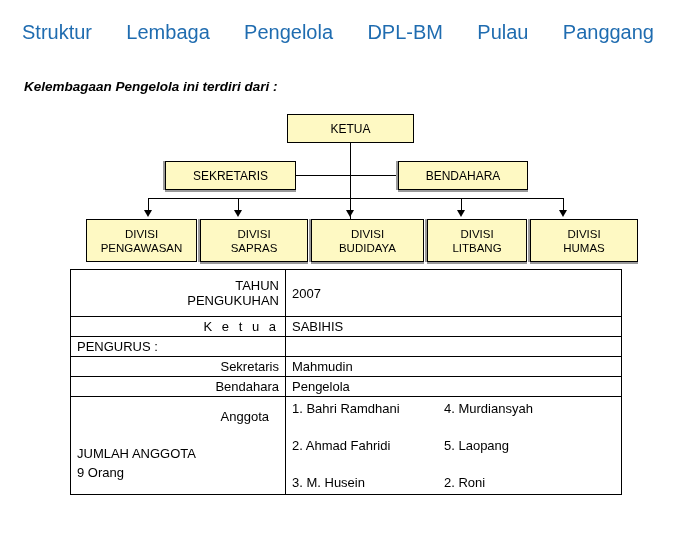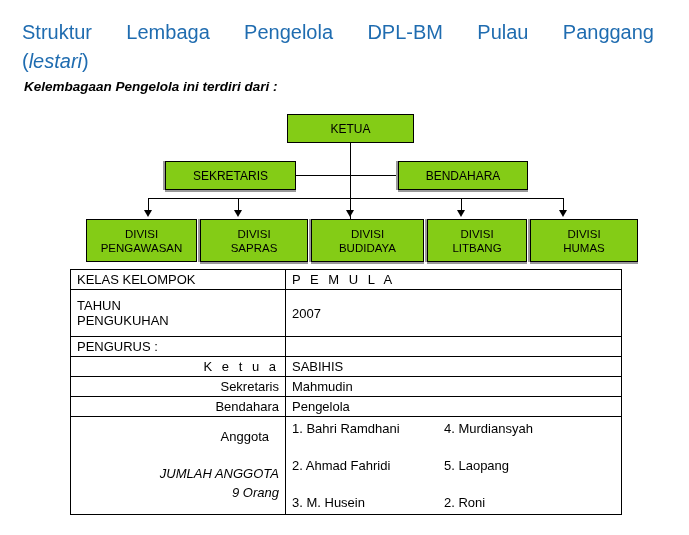--- a/index.html
+++ b/index.html
@@ -51,21 +51,21 @@
     position: absolute;
     left: 0;
     top: 0;
     width: 689px;
     height: 265px;
   }
   .node {
     position: absolute;
     box-sizing: border-box;
     border: 1px solid #000000;
-    background: #84cc16;
+    background: #fef9c3;
     display: flex;
     align-items: center;
     justify-content: center;
     text-align: center;
     font-size: 11.5px;
     line-height: 14px;
     color: #000000;
     z-index: 3;
   }
   .node.shadowed {
@@ -132,42 +132,40 @@
   }
   .info-table td {
     border: 1px solid #000000;
     padding: 2px 6px;
     vertical-align: middle;
   }
   .col-label { width: 202px; }
   .lbl-left   { text-align: left; }
   .lbl-right  { text-align: right; padding-right: 10px; }
   .spaced     { letter-spacing: 3px; }
-  .cell-tall  { height: 42px; }
+  .cell-tall  { height: 42px; text-align: right; }
   .cell-members { height: 92px; vertical-align: top; padding-top: 10px; }
   .cell-anggota { vertical-align: top; padding-top: 22px; }
   .jumlah {
     margin-top: 20px;
-    text-align: right;
+    text-align: left;
     line-height: 19px;
-    font-style: italic;
   }
   .member-grid {
     display: grid;
     grid-template-columns: 152px auto;
     row-gap: 18px;
     line-height: 19px;
   }
 </style>
 </head>
 <body>
 
 <div class="page-title">
   <span>Struktur Lembaga Pengelola DPL-BM Pulau Panggang</span>
-  <div class="title-line2"><span>(</span><span class="lestari">lestari</span><span>)</span></div>
 </div>
 
 <div class="subtitle">Kelembagaan Pengelola ini terdiri dari :</div>
 
 <div class="orgchart">
 
   <div class="line-v stem-ketua"></div>
   <div class="line-h link-sb"></div>
   <div class="line-h bus"></div>
 
@@ -209,38 +207,34 @@
     <span>LITBANG</span>
   </div>
   <div class="node node-div node-div-4 shadowed">
     <span>DIVISI</span>
     <span>HUMAS</span>
   </div>
 </div>
 
 <table class="info-table">
   <tbody>
-      <tr>
-    <td class="col-label lbl-left">KELAS KELOMPOK</td>
-    <td class="spaced">P E M U L A</td>
-  </tr>
   <tr>
     <td class="col-label lbl-left cell-tall">
       <div>TAHUN</div>
       <div>PENGUKUHAN</div>
     </td>
     <td>2007</td>
   </tr>
   <tr>
+    <td class="col-label lbl-right spaced">K e t u a</td>
+    <td>SABIHIS</td>
+  </tr>
+  <tr>
     <td class="col-label lbl-left">PENGURUS   :</td>
     <td></td>
-  </tr>
-  <tr>
-    <td class="col-label lbl-right spaced">K e t u a</td>
-    <td>SABIHIS</td>
   </tr>
   <tr>
     <td class="col-label lbl-right">Sekretaris</td>
     <td>Mahmudin</td>
   </tr>
   <tr>
     <td class="col-label lbl-right">Bendahara</td>
     <td>Pengelola</td>
   </tr>
   <tr>

